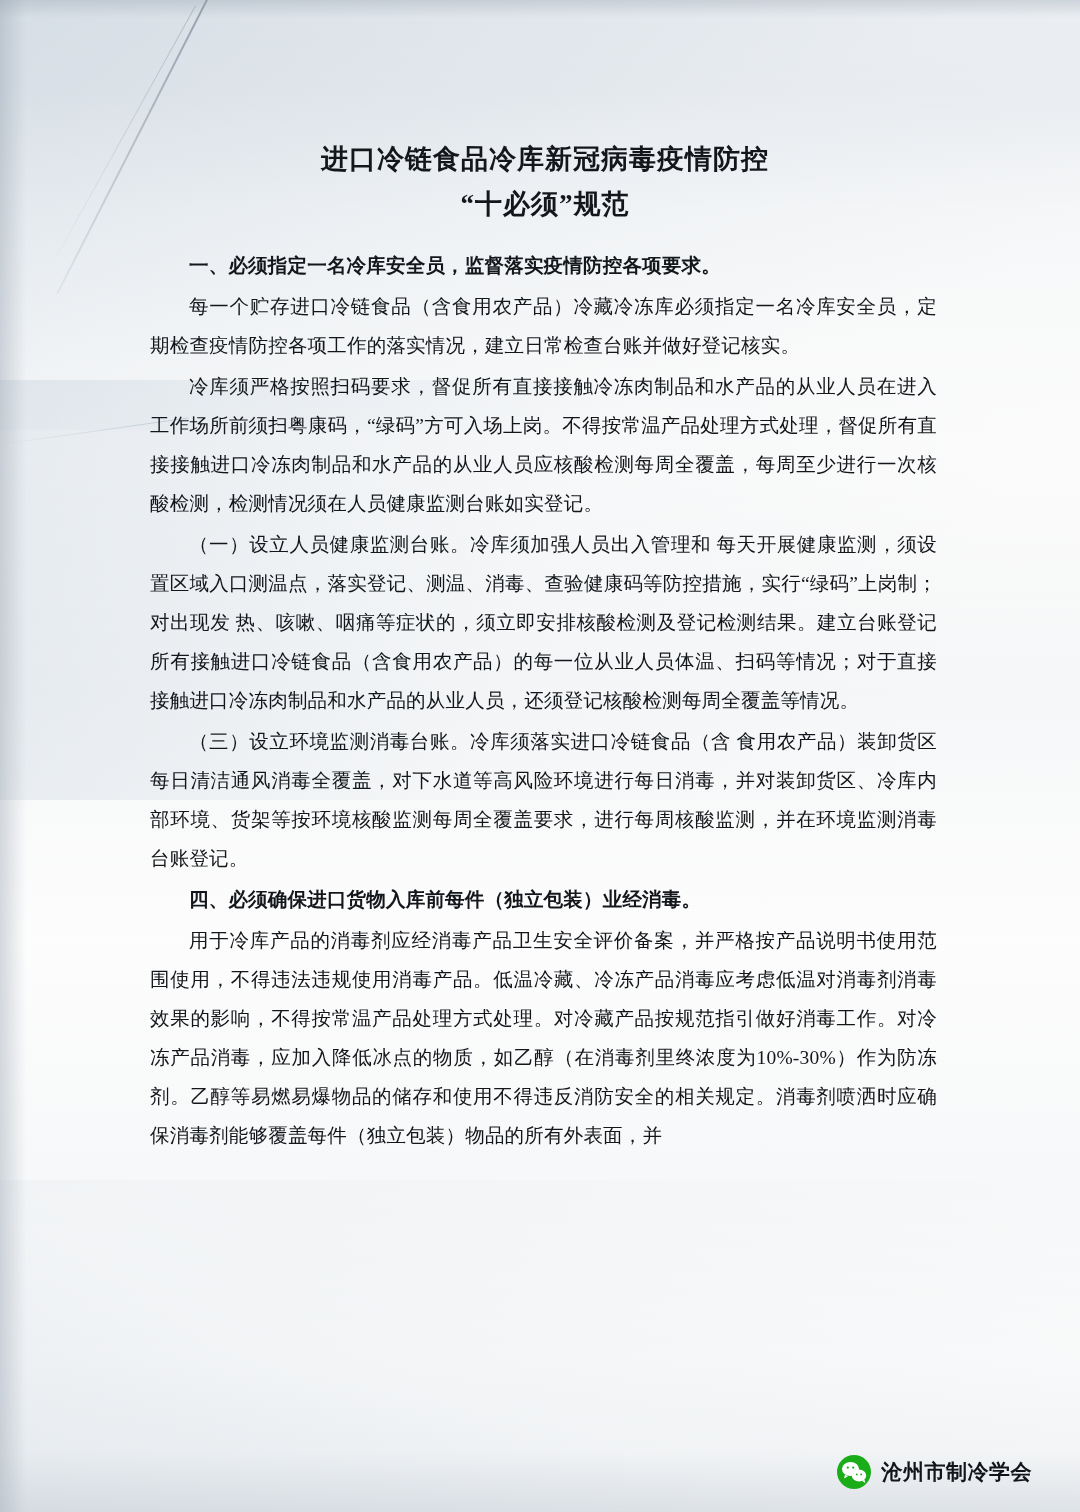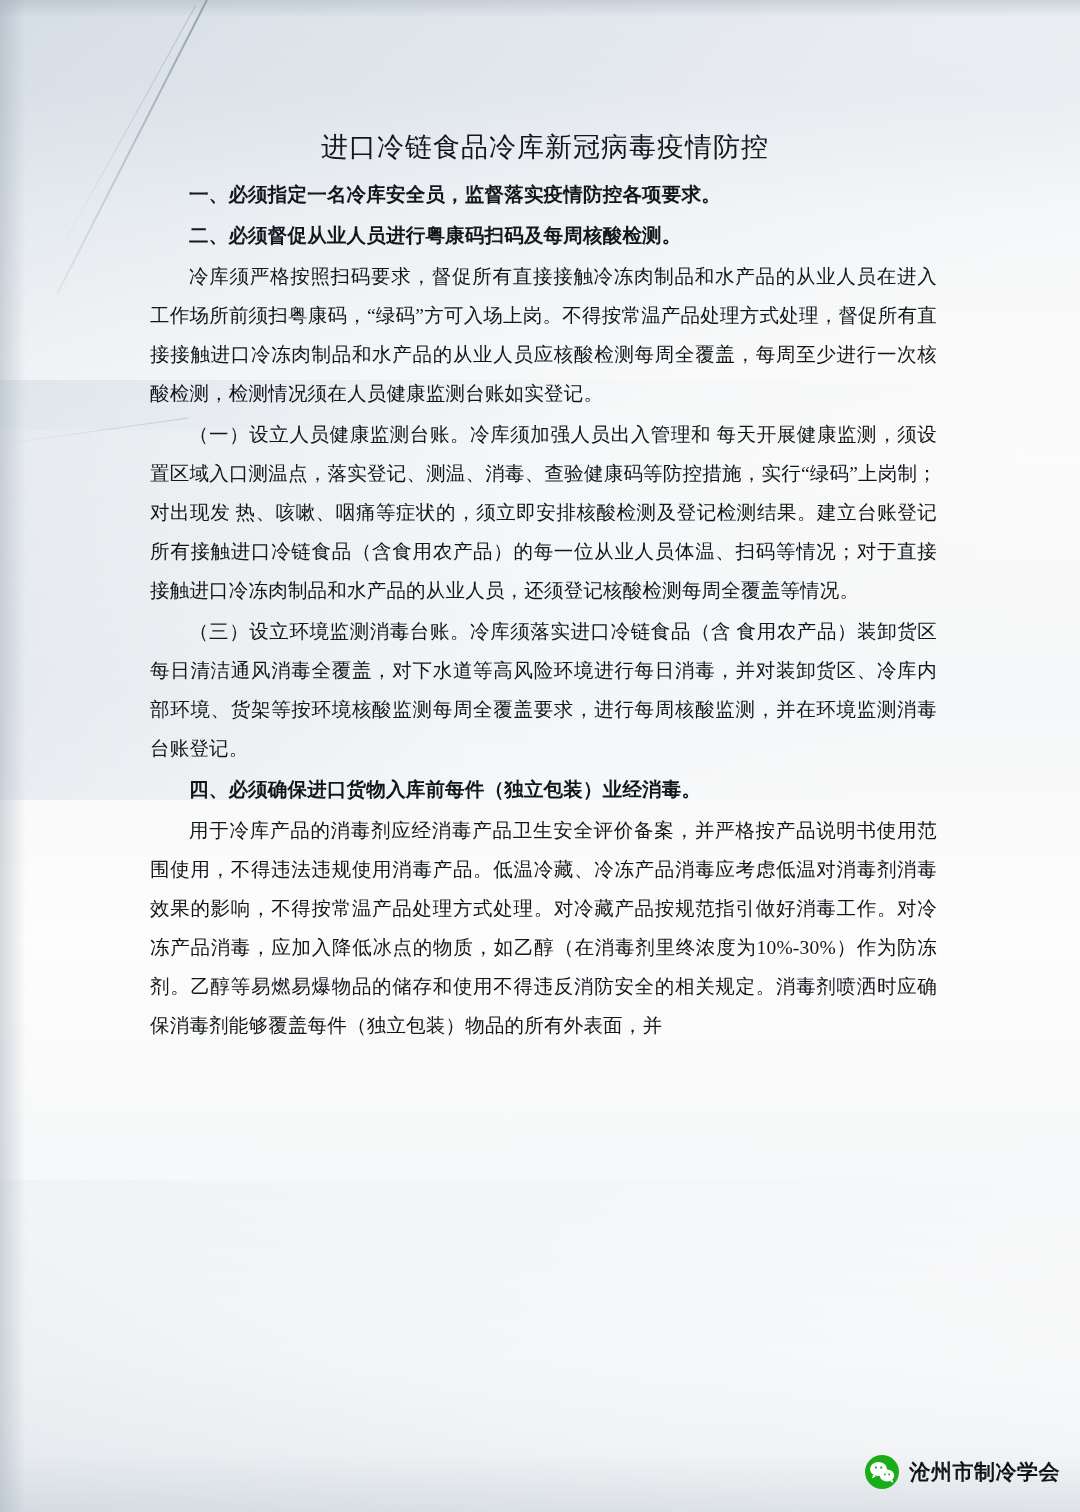--- a/index.html
+++ b/index.html
@@ -86,24 +86,24 @@
   .doc {
     position: absolute;
     left: 150px;
     top: 126px;
     width: 790px;
     color: #13161a;
   }
   .title-1 {
     text-align: center;
     font-size: 27px;
-    font-weight: normal;
+    font-weight: bold;
     letter-spacing: 1px;
     line-height: 1.3;
-    margin: 4px 0 10px 0;
+    margin: 16px 0 10px 0;
   }
   .title-2 {
     text-align: center;
     font-size: 27px;
     font-weight: bold;
     letter-spacing: 1px;
     line-height: 1.3;
     margin: 0 0 24px 0;
   }
   p.para {
@@ -115,21 +115,21 @@
     text-justify: inter-ideograph;
     letter-spacing: 0.2px;
   }
   p.para.heading {
     font-weight: bold;
   }
 
   
   .footer-logo {
     position: absolute;
-    right: 20px;
+    right: 48px;
     bottom: 22px;
     display: flex;
     align-items: center;
     gap: 10px;
   }
   .logo-mark {
     width: 36px;
     height: 36px;
     position: relative;
     flex: 0 0 auto;
@@ -169,23 +169,24 @@
   <div class="scan-tint-c"></div>
   <div class="fold-line-1"></div>
   <div class="fold-line-2"></div>
   <div class="fold-line-3"></div>
   <div class="edge-shadow-left"></div>
   <div class="edge-shadow-top"></div>
   <div class="edge-shadow-bottom"></div>
 
   <div class="doc">
     <h1 class="title-1">进口冷链食品冷库新冠病毒疫情防控</h1>
+    <h2 class="title-2">“十必须”规范</h2>
 
     <p class="para heading">一、必须指定一名冷库安全员，监督落实疫情防控各项要求。</p>
-    <p class="para heading">二、必须督促从业人员进行粤康码扫码及每周核酸检测。</p>
+    <p class="para">每一个贮存进口冷链食品（含食用农产品）冷藏冷冻库必须指定一名冷库安全员，定期检查疫情防控各项工作的落实情况，建立日常检查台账并做好登记核实。</p>
     <p class="para">冷库须严格按照扫码要求，督促所有直接接触冷冻肉制品和水产品的从业人员在进入工作场所前须扫粤康码，“绿码”方可入场上岗。不得按常温产品处理方式处理，督促所有直接接触进口冷冻肉制品和水产品的从业人员应核酸检测每周全覆盖，每周至少进行一次核酸检测，检测情况须在人员健康监测台账如实登记。</p>
     <p class="para">（一）设立人员健康监测台账。冷库须加强人员出入管理和 每天开展健康监测，须设置区域入口测温点，落实登记、测温、消毒、查验健康码等防控措施，实行“绿码”上岗制；对出现发 热、咳嗽、咽痛等症状的，须立即安排核酸检测及登记检测结果。建立台账登记所有接触进口冷链食品（含食用农产品）的每一位从业人员体温、扫码等情况；对于直接接触进口冷冻肉制品和水产品的从业人员，还须登记核酸检测每周全覆盖等情况。</p>
     <p class="para">（三）设立环境监测消毒台账。冷库须落实进口冷链食品（含 食用农产品）装卸货区每日清洁通风消毒全覆盖，对下水道等高风险环境进行每日消毒，并对装卸货区、冷库内部环境、货架等按环境核酸监测每周全覆盖要求，进行每周核酸监测，并在环境监测消毒台账登记。</p>
     <p class="para heading">四、必须确保进口货物入库前每件（独立包装）业经消毒。</p>
     <p class="para">用于冷库产品的消毒剂应经消毒产品卫生安全评价备案，并严格按产品说明书使用范围使用，不得违法违规使用消毒产品。低温冷藏、冷冻产品消毒应考虑低温对消毒剂消毒效果的影响，不得按常温产品处理方式处理。对冷藏产品按规范指引做好消毒工作。对冷冻产品消毒，应加入降低冰点的物质，如乙醇（在消毒剂里终浓度为10%-30%）作为防冻剂。乙醇等易燃易爆物品的储存和使用不得违反消防安全的相关规定。消毒剂喷洒时应确保消毒剂能够覆盖每件（独立包装）物品的所有外表面，并</p>
   </div>
 
   <div class="footer-logo">
     <span class="logo-mark">
       <svg width="36" height="36" viewBox="0 0 36 36" xmlns="http://www.w3.org/2000/svg">

